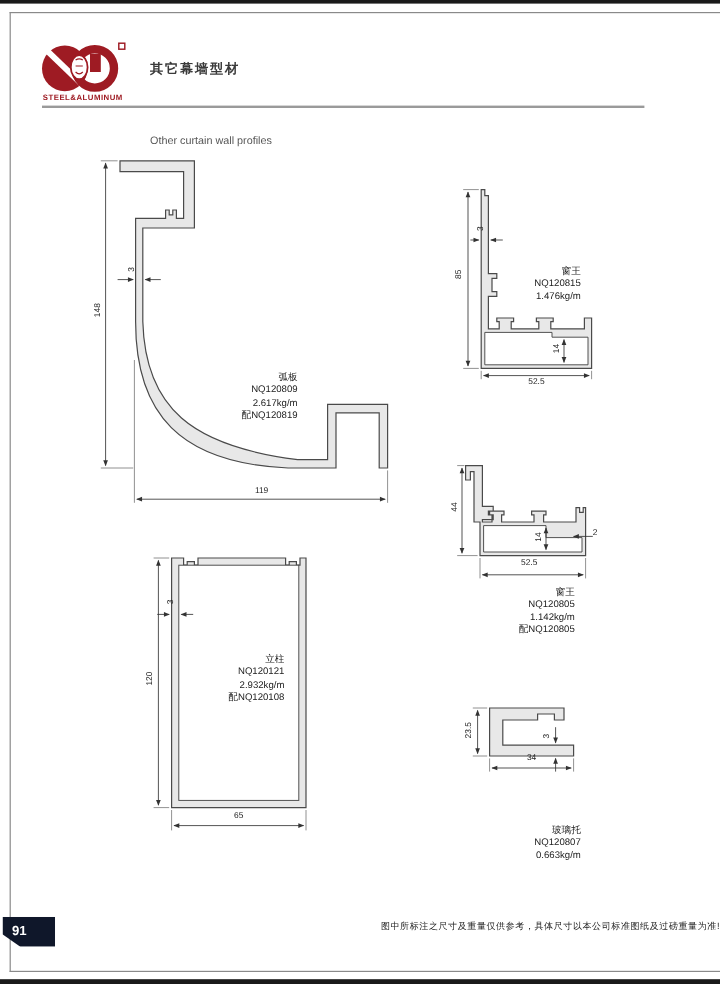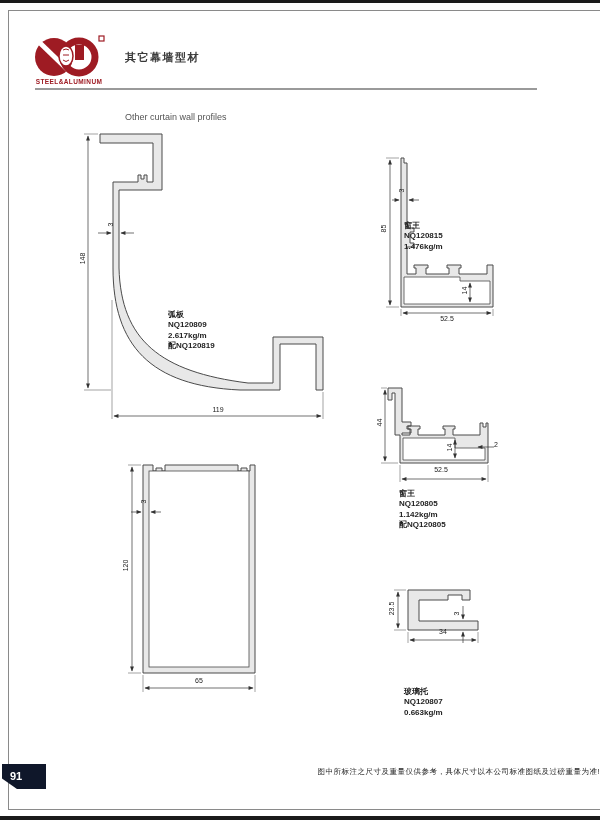--- a/index.html
+++ b/index.html
@@ -23,22 +23,22 @@
   .title-en   { position:absolute; left:125px; top:66px; font-size:9px; color:#555;margin-top:46px; }
   .hdr-line   { position:absolute; left:35px; top:88px; width:502px; height:2px; background:#9a9a9a; }
   
   .draw-svg   { position:absolute; left:0; top:0; width:600px; height:820px; }
   
   .dim-num { position:absolute; font-size:7px; color:#222; white-space:nowrap;
              width:30px; text-align:center; }
   .dim-w40 { width:40px; }
   .rot { transform:rotate(-90deg); transform-origin:center; }
   
-  .plabel { position:absolute; width:80px; text-align:left; font-size:8px;
-            line-height:10.4px; color:#222;font-weight:bold; }
+  .plabel { position:absolute; width:80px; text-align:right; font-size:8px;
+            line-height:10.4px; color:#222; }
   
   .page-tab {
     position:absolute; left:2px; top:764px; width:44px; height:25px; background:#0f172a;
     clip-path:polygon(0 0, 100% 0, 100% 100%, 34% 100%, 0 58%);
     color:#ffffff; font-size:11px; font-weight:bold; text-align:left;
     line-height:24px; padding-left:8px;
   }
   .footer-note {
     position:absolute; left:0; top:767px; width:600px; text-align:right;
     font-size:7.5px; color:#222; letter-spacing:0.5px;
@@ -194,20 +194,26 @@
     <div>1.476kg/m</div>
   </div>
 
   <div class="plabel" style="left:399px; top:489px;">
     <div>窗王</div>
     <div>NQ120805</div>
     <div>1.142kg/m</div>
     <div>配NQ120805</div>
   </div>
 
+  <div class="plabel" style="left:157px; top:545px;">
+    <div>立柱</div>
+    <div>NQ120121</div>
+    <div>2.932kg/m</div>
+    <div>配NQ120108</div>
+  </div>
 
   <div class="plabel" style="left:404px; top:651px;margin-top:36px;">
     <div>玻璃托</div>
     <div>NQ120807</div>
     <div>0.663kg/m</div>
   </div>
 
   <div class="page-tab">91</div>
   <div class="footer-note">图中所标注之尺寸及重量仅供参考，具体尺寸以本公司标准图纸及过磅重量为准!</div>
 

